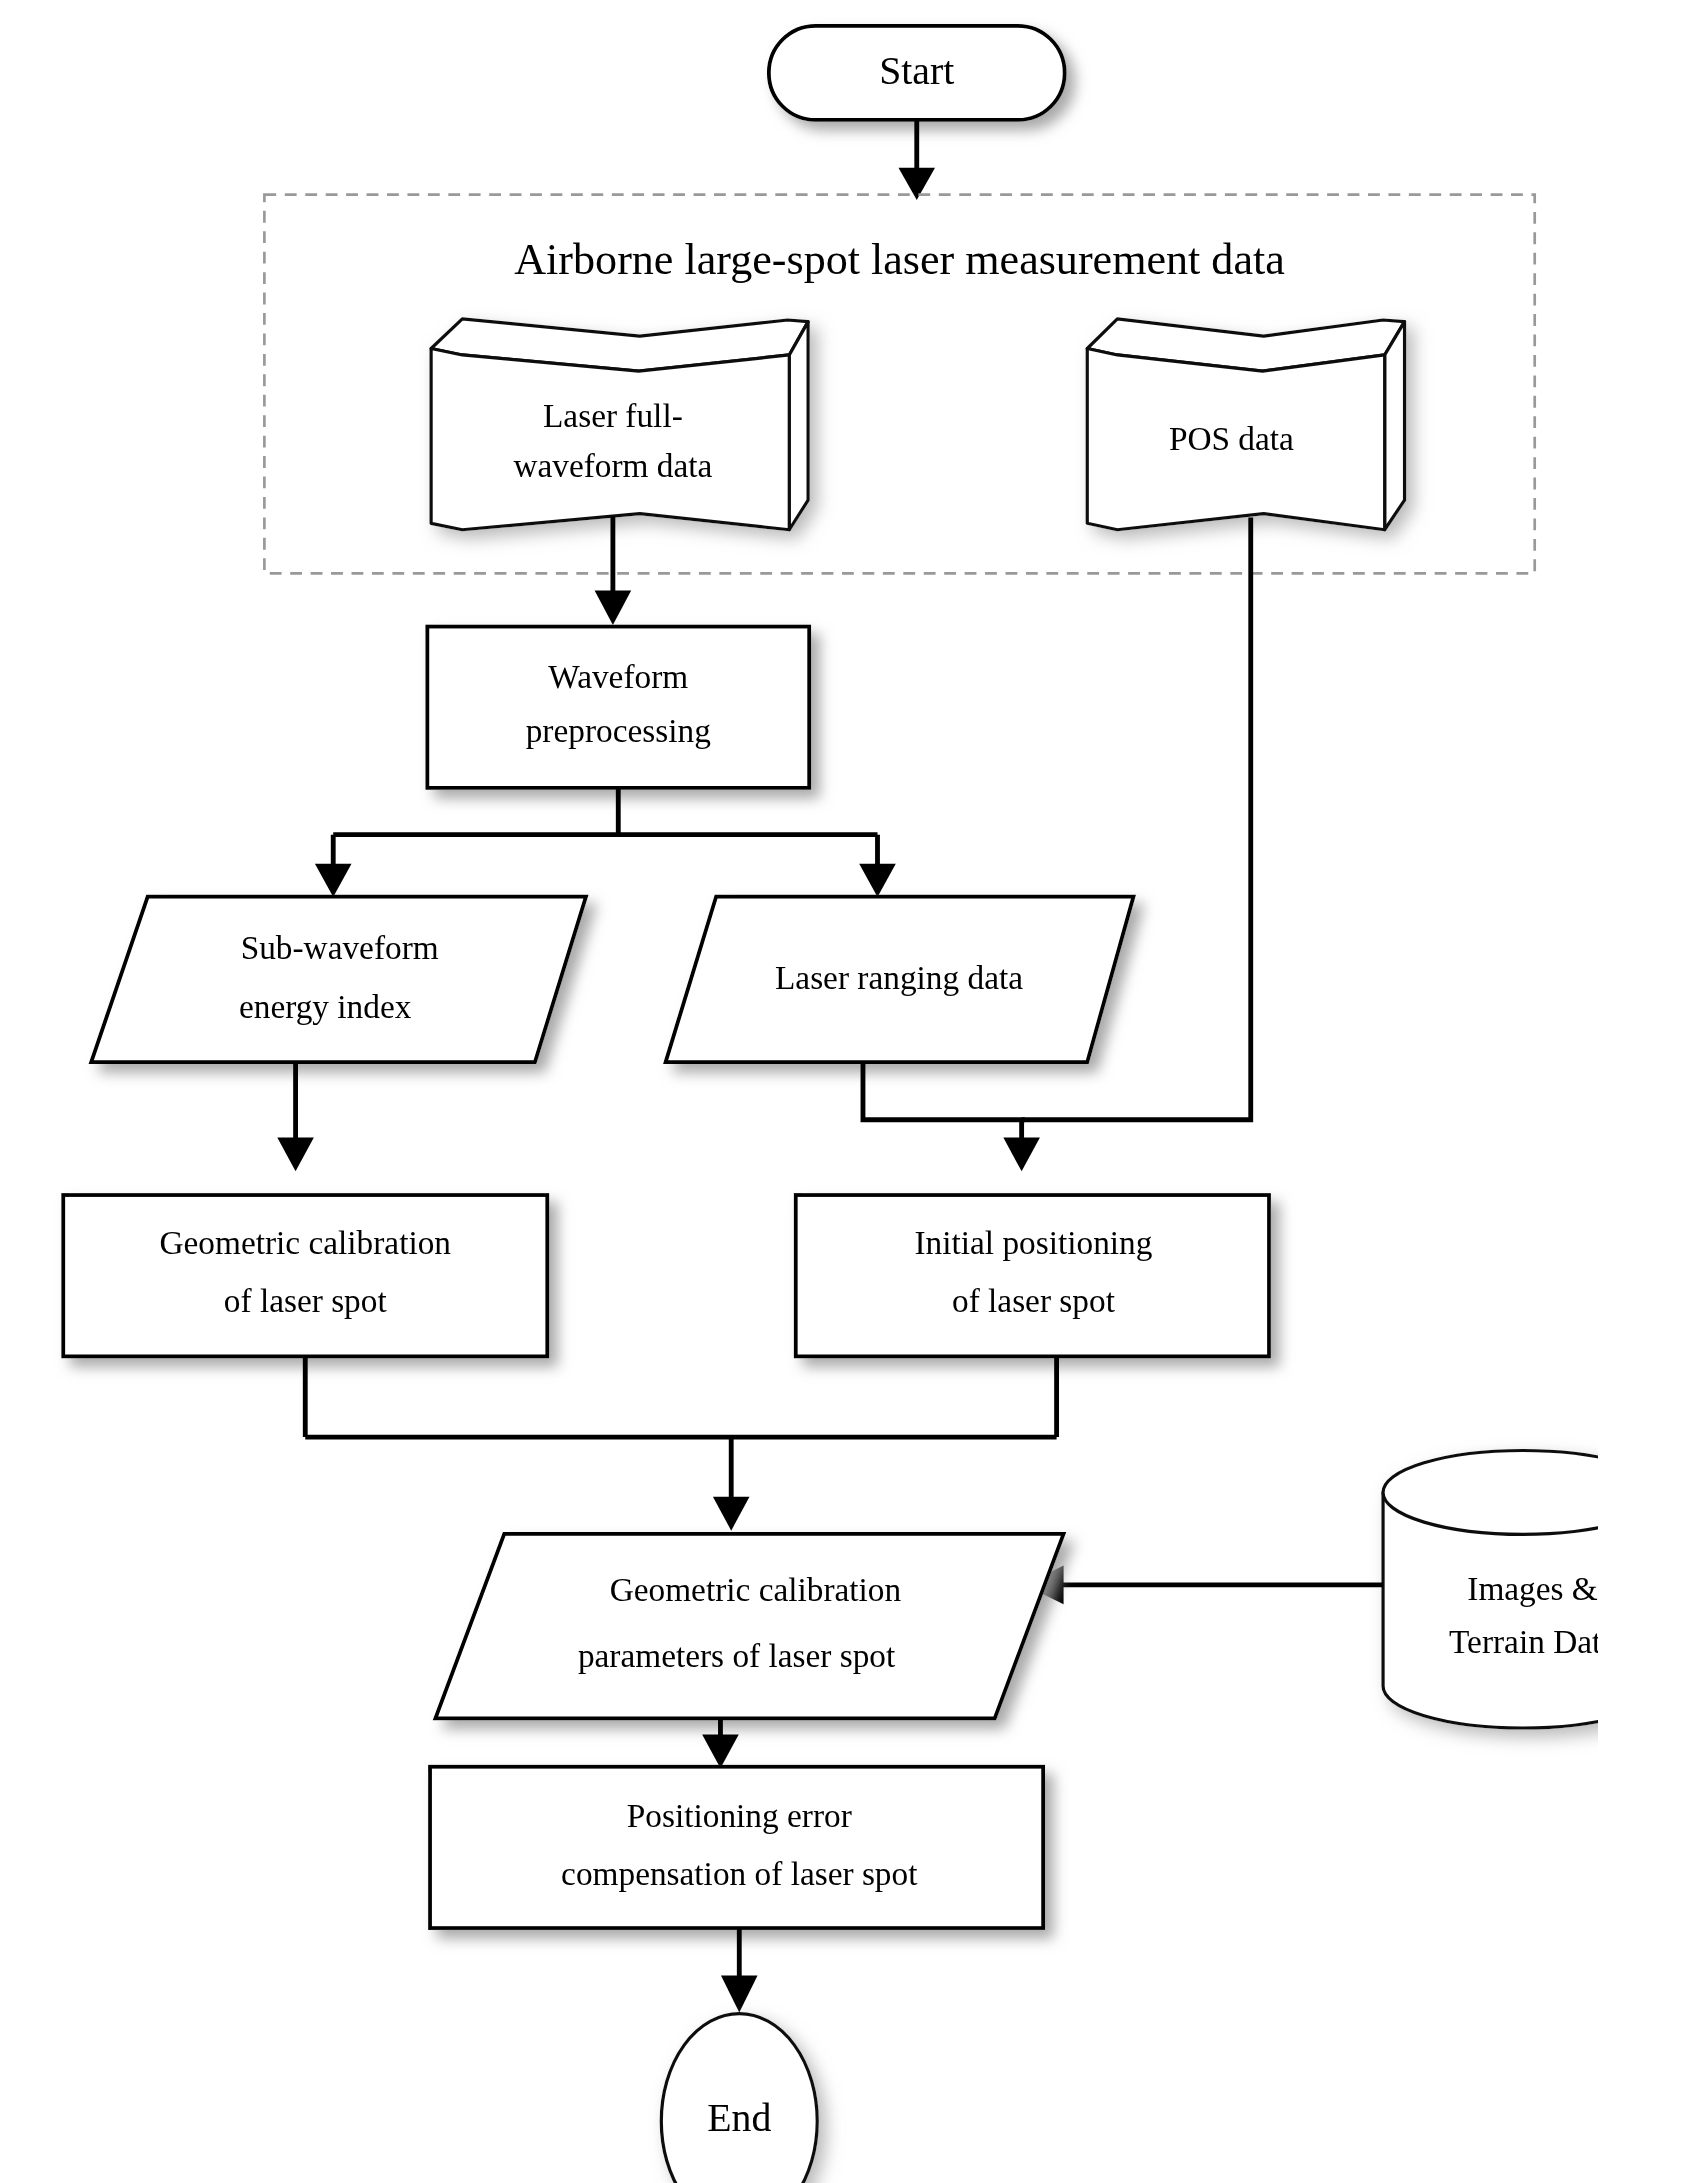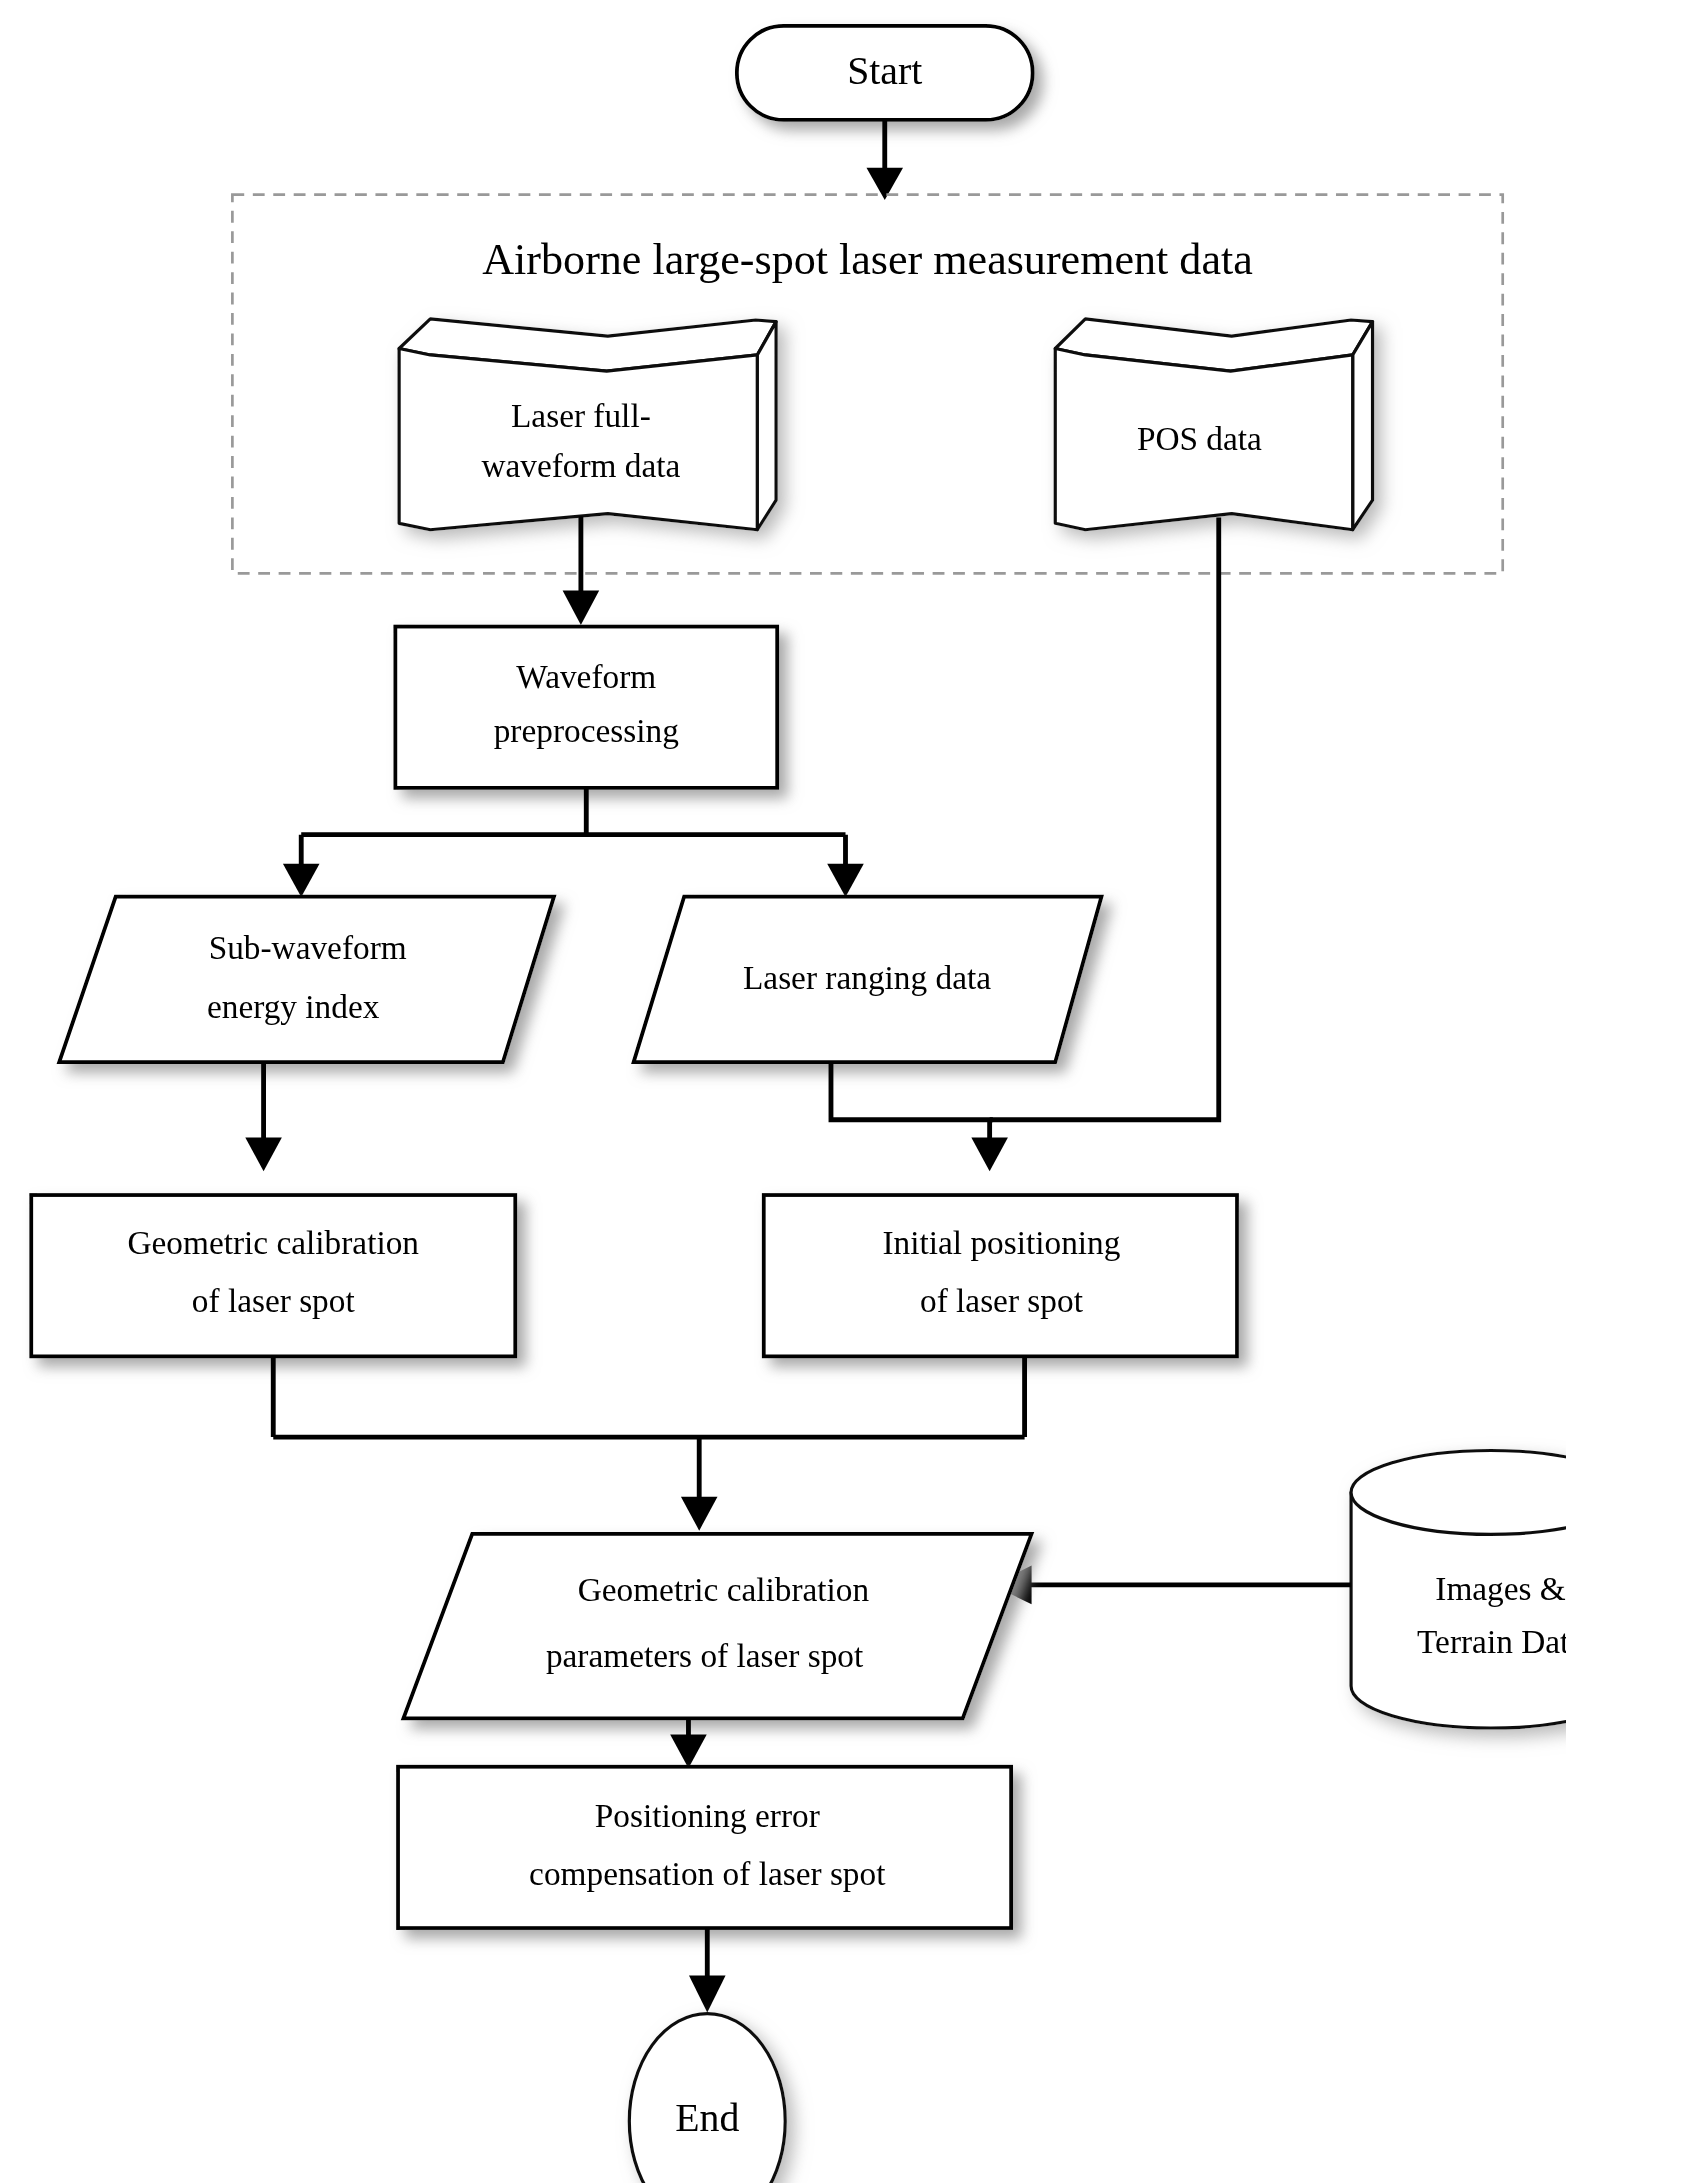--- a/index.html
+++ b/index.html
@@ -9,20 +9,21 @@
   }
   body {
     font-family: "Liberation Serif", "DejaVu Serif", serif;
   }
   #flowchart-root {
     position: relative;
     width: 1566px;
     height: 2183px;
     background: #ffffff;
     overflow: hidden;
+    padding-left: 32px;
   }
   svg.chart-canvas {
     display: block;
     width: 1684px;
     height: 2183px;
   }
   .node-shape {
     fill: #ffffff;
     stroke: #000000;
     stroke-width: 7;

